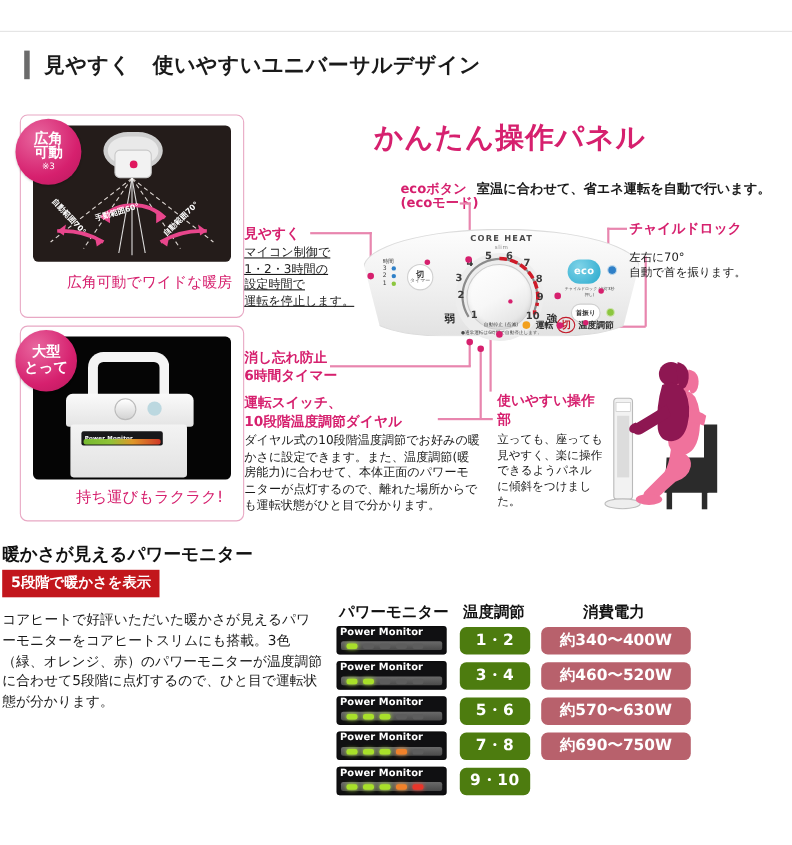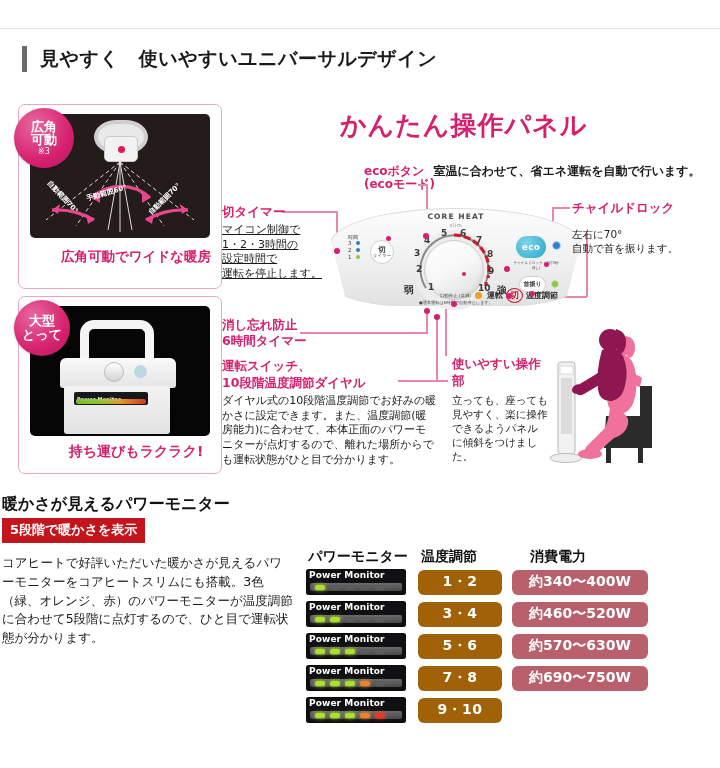--- a/index.html
+++ b/index.html
@@ -31,21 +31,21 @@
     background: radial-gradient(circle at 34% 28%, #e8679f 0%, #d6206e 62%, #b8185c 100%);
     color:#fff; display:flex; flex-direction:column; align-items:center; justify-content:center;
     text-align:center; line-height:1.06; font-weight:bold; z-index:6;
     box-shadow: 0 1px 2px rgba(0,0,0,.22);
   }
   #wide-badge { left:14px; top:108px; width:60px; height:60px; font-size:13px; }
   #wide-badge .sup { font-size:8px; font-weight:normal; margin-top:1px; }
   #handle-badge { left:14px; top:300px; width:56px; height:56px; font-size:13px; }
 
   .cap { position:absolute; width:236px; text-align:center; color:#d6206e;
-         font-size:13.5px; font-weight:bold; }
+         font-size:13.5px; font-weight:normal; }
   #wide-cap { left:18px; top:248px; }
   #handle-cap { left:18px; top:443px; font-size:14px; }
 
   
   .unit-top { position:absolute; left:64px; top:6px; width:54px; height:44px; }
   .unit-ring { position:absolute; left:0; top:0; width:54px; height:34px;
                border:4px solid #cfcfcf; border-radius:50%/60%; background:#e9e9e9; }
   .unit-body { position:absolute; left:10px; top:16px; width:34px; height:26px;
                background:#f2f2f2; border-radius:5px; border:1px solid #c9c9c9; }
   .unit-dot { position:absolute; left:24px; top:26px; width:7px; height:7px;
@@ -186,22 +186,22 @@
   }
   .mon .mlabel { position:absolute; left:3px; top:1px; font-size:9px; font-weight:bold;
                  color:#fff; letter-spacing:.1px; }
   .mon .track { position:absolute; left:4px; top:14px; width:92px; height:8px;
                 background:linear-gradient(#6a6a6a,#4a4a4a); border-radius:2px; display:flex;
                 align-items:center; }
   .mon .led { width:10px; height:5px; border-radius:2px; margin-left:5px; background:#5d5d5d; }
   .mon .led.on-g { background:#a8e02a; box-shadow:0 0 4px #b7ee3a; }
   .mon .led.on-o { background:#f0812a; box-shadow:0 0 4px #ff9d3c; }
   .mon .led.on-r { background:#e8352a; box-shadow:0 0 4px #ff4a3a; }
-  .pill-temp { width:84px; height:25px; margin-left:12px; border-radius:6px;
-               background:#a16207; color:#fff; font-size:14px; font-weight:bold;
+  .pill-temp { width:64px; height:25px; margin-left:12px; border-radius:6px;
+               background:#4d7c0f; color:#fff; font-size:14px; font-weight:bold;
                display:flex; align-items:center; justify-content:center; letter-spacing:.5px; }
   .pill-watt { width:136px; height:25px; margin-left:10px; border-radius:6px;
                background:#b8616c; color:#fff; font-size:14px; font-weight:bold;
                display:flex; align-items:center; justify-content:center; }
 </style>
 </head>
 <body>
 
 <div class="top-rule"></div>
 
@@ -373,21 +373,21 @@
 (点滅)</div>
     <div class="orangedot"></div>
     <div class="unten">運転</div>
     <div class="kiri">切</div>
     <div class="ondo">温度調節</div>
   </div>
   <div class="footnote">●通常運転は6時間で自動停止します。</div>
 </div>
 
 <div id="ann-timer">
-  <div class="ann-title">切タイマー</div>
+  <div class="ann-title">見やすく</div>
   <div class="ann-body" style="white-space:pre-line;text-decoration:underline;">マイコン制御で
 1・2・3時間の
 設定時間で
 運転を停止します。</div>
 </div>
 
 <div id="ann-6h">
   <div class="ann-title" style="white-space:pre-line;">消し忘れ防止
 6時間タイマー</div>
 </div>

